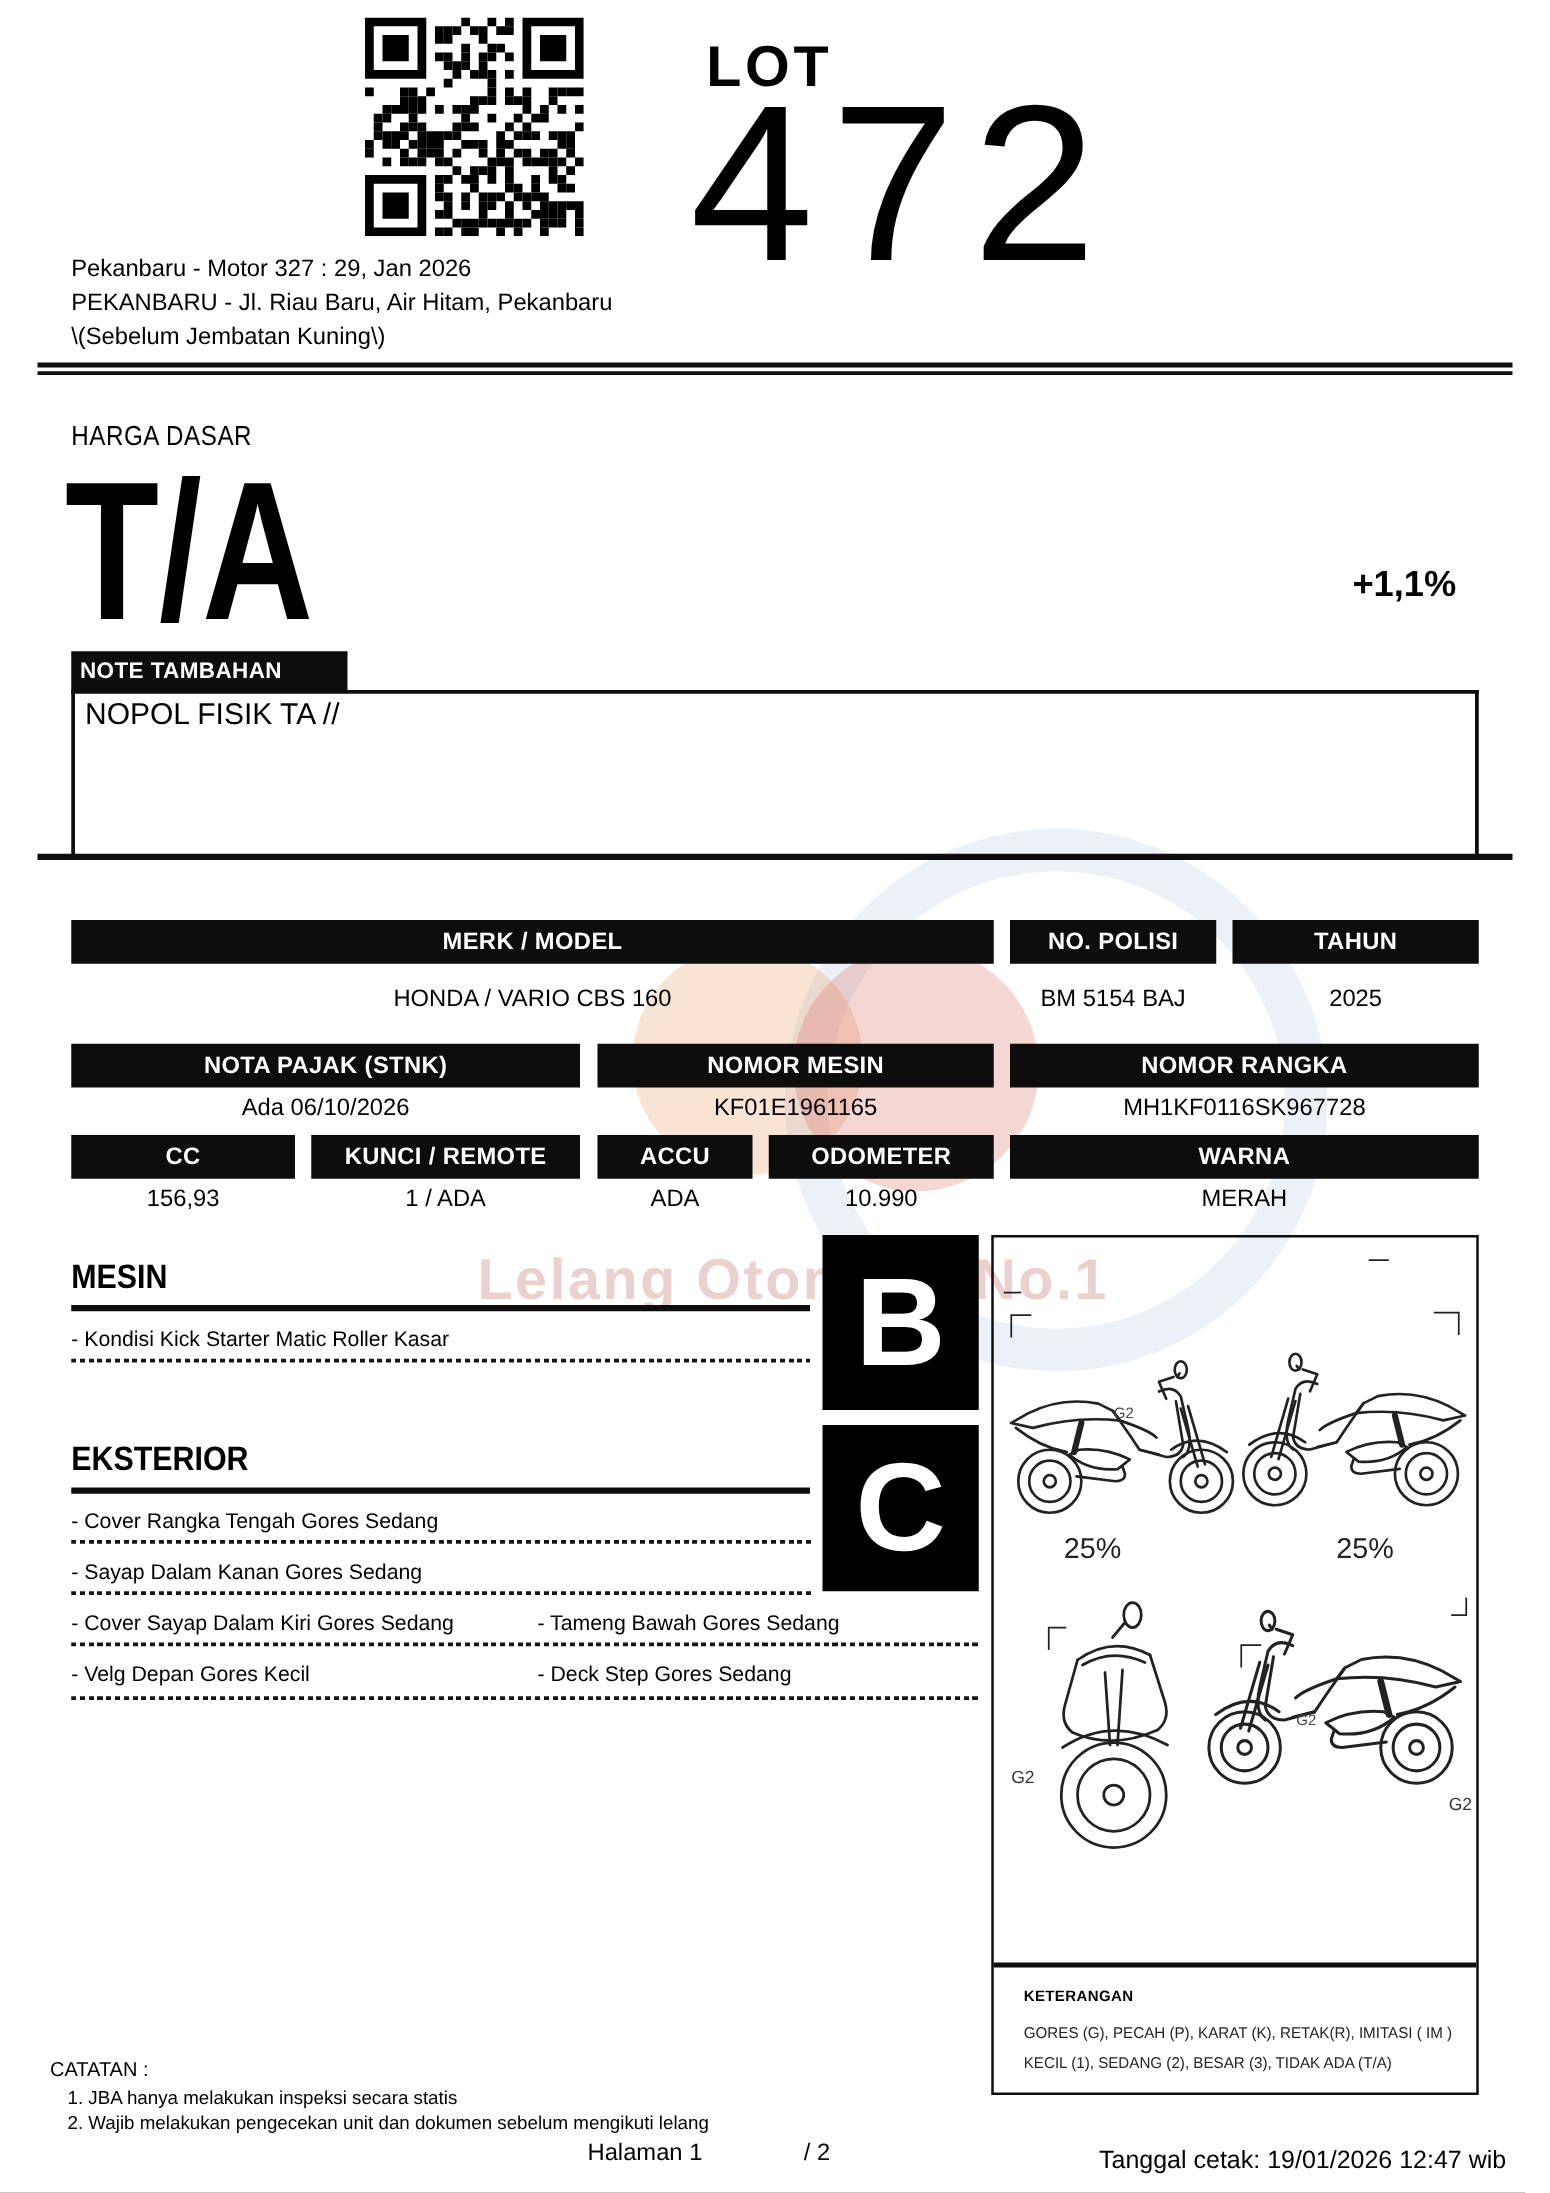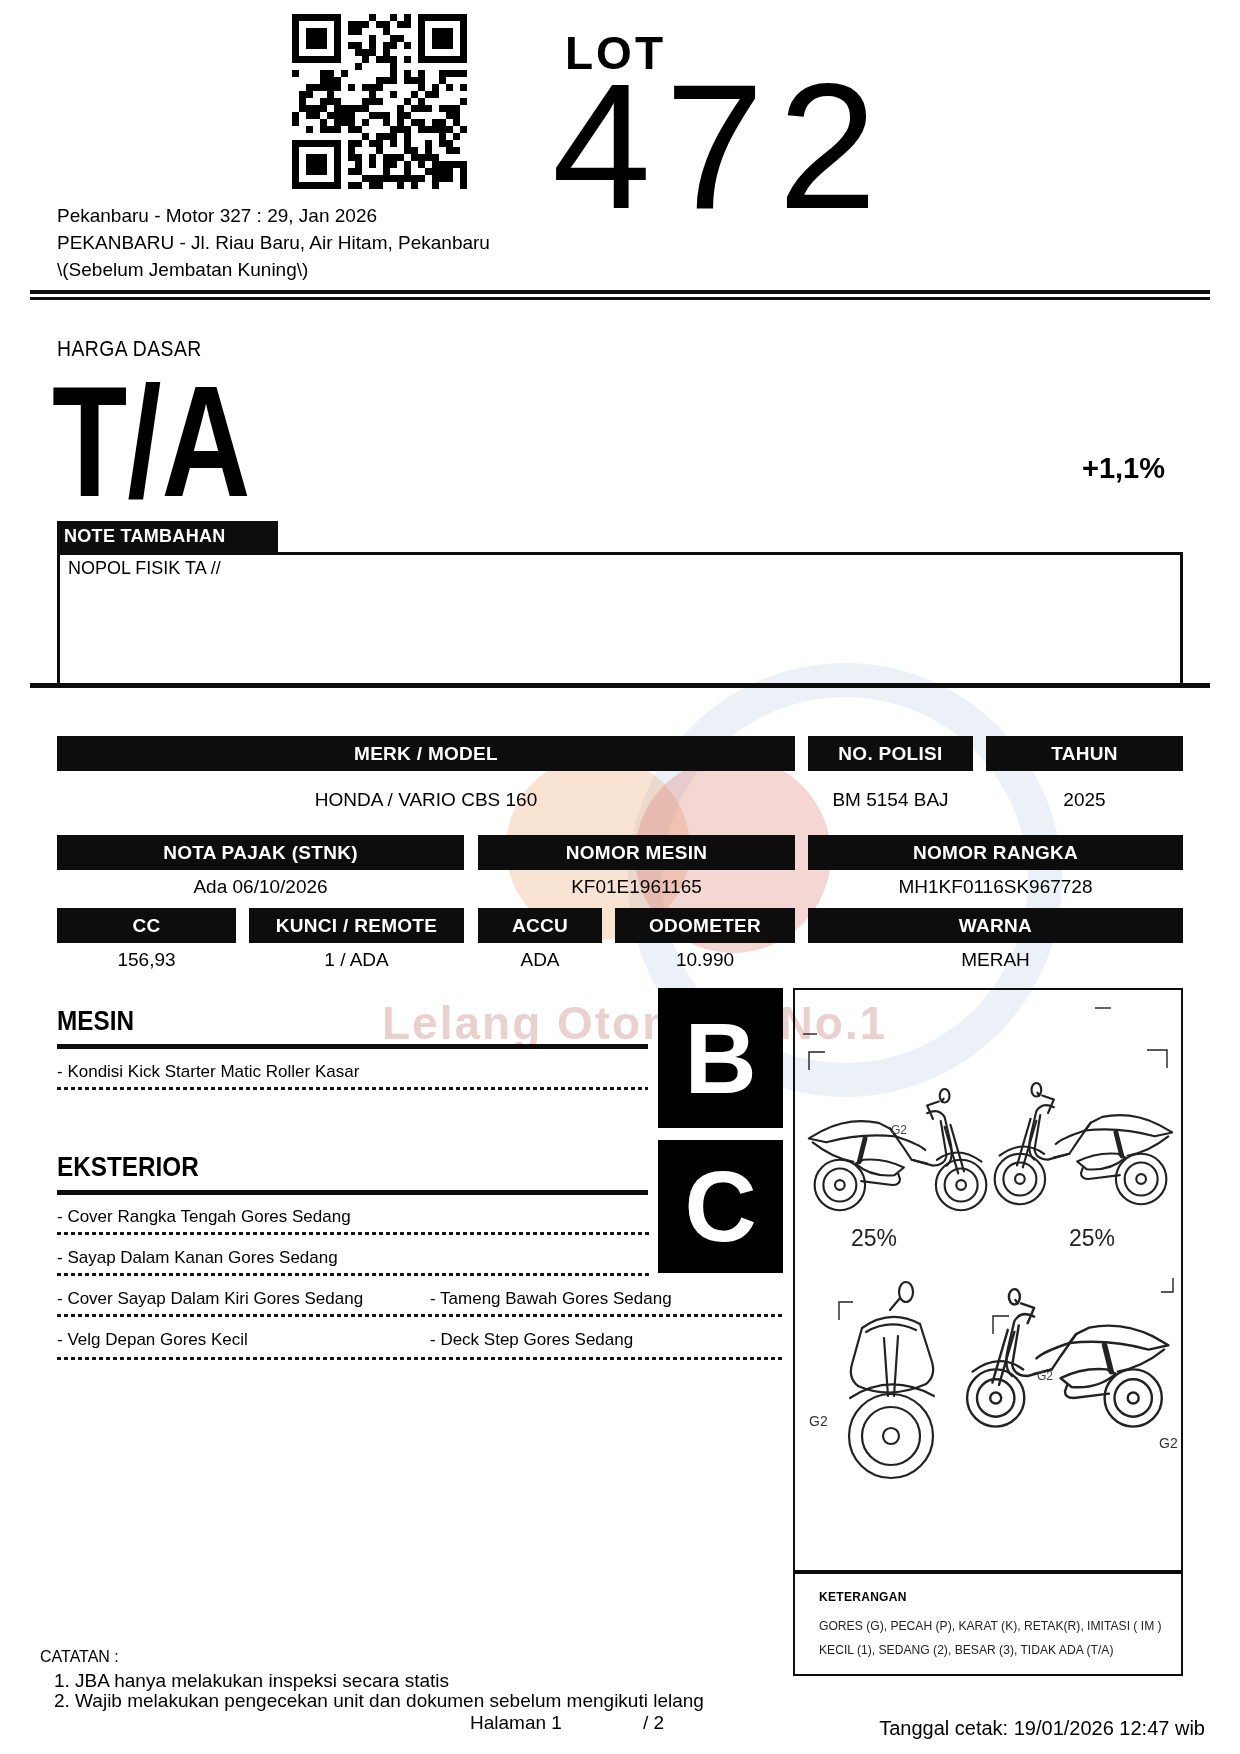--- a/index.html
+++ b/index.html
@@ -30,21 +30,21 @@
 
   .harga-label { left:57px; top:336px; font-size:22px; letter-spacing:.5px;
     transform:scaleX(.88); transform-origin:left top; }
   .ta-value { left:52px; top:362px; font-size:158px; font-weight:bold; line-height:1.0;
     transform:scaleX(.78); transform-origin:left top; }
   .increment { left:1000px; top:452px; width:165px; text-align:right; font-size:29px; font-weight:bold; }
 
   .note-tab { left:57px; top:521px; width:221px; height:31px; background:#0d0d0d; color:#fff;
     font-size:18px; font-weight:bold; line-height:31px; padding-left:7px; letter-spacing:.3px; }
   .note-box { left:57px; top:552px; width:1126px; height:133px;
-    border:3px solid #0d0d0d; border-bottom:none; padding:3px 8px; font-size:18px; }
+    border:3px solid #0d0d0d; border-bottom:none; padding:3px 8px; font-size:24px; }
   .rule-thick { left:30px; top:683px; width:1180px; height:5px; background:#0d0d0d; }
 
   
   .bar { background:#0d0d0d; color:#fff; font-size:19px; font-weight:bold;
     text-align:center; height:35px; line-height:35px; letter-spacing:.3px; }
   .val { font-size:19px; text-align:center; height:44px; line-height:44px; }
 
   
   .sec-title { font-size:27px; font-weight:bold; transform:scaleX(.9); transform-origin:left top; }
   .sec-rule { height:5px; background:#0d0d0d; }
@@ -58,21 +58,21 @@
   
   .diagram-box { left:793px; top:988px; width:390px; height:688px; border:2px solid #0d0d0d; }
   .diagram-divider { position:absolute; left:0; top:580px; width:100%; height:4px; background:#0d0d0d; }
   .ket { position:absolute; left:24px; top:600px; width:345px; }
   .ket-title { font-size:12px; font-weight:bold; letter-spacing:.3px; margin-bottom:10px; }
   .ket-line { font-size:12.5px; color:#222; line-height:24px; white-space:nowrap;
     transform:scaleX(.97); transform-origin:left top; }
 
   
   .catatan-title { left:40px; top:1648px; font-size:16px; }
-  .catatan-item { left:54px; font-size:19px; }
+  .catatan-item { left:54px; font-size:15px; }
   .halaman { left:470px; top:1712px; font-size:19px; }
   .page-total { left:643px; top:1712px; font-size:19px; }
   .tanggal { left:850px; top:1717px; width:355px; text-align:right; font-size:20px; }
 
   svg text { font-family:"Liberation Sans", sans-serif; }
 </style>
 </head>
 <body>
 
 <div class="page">

